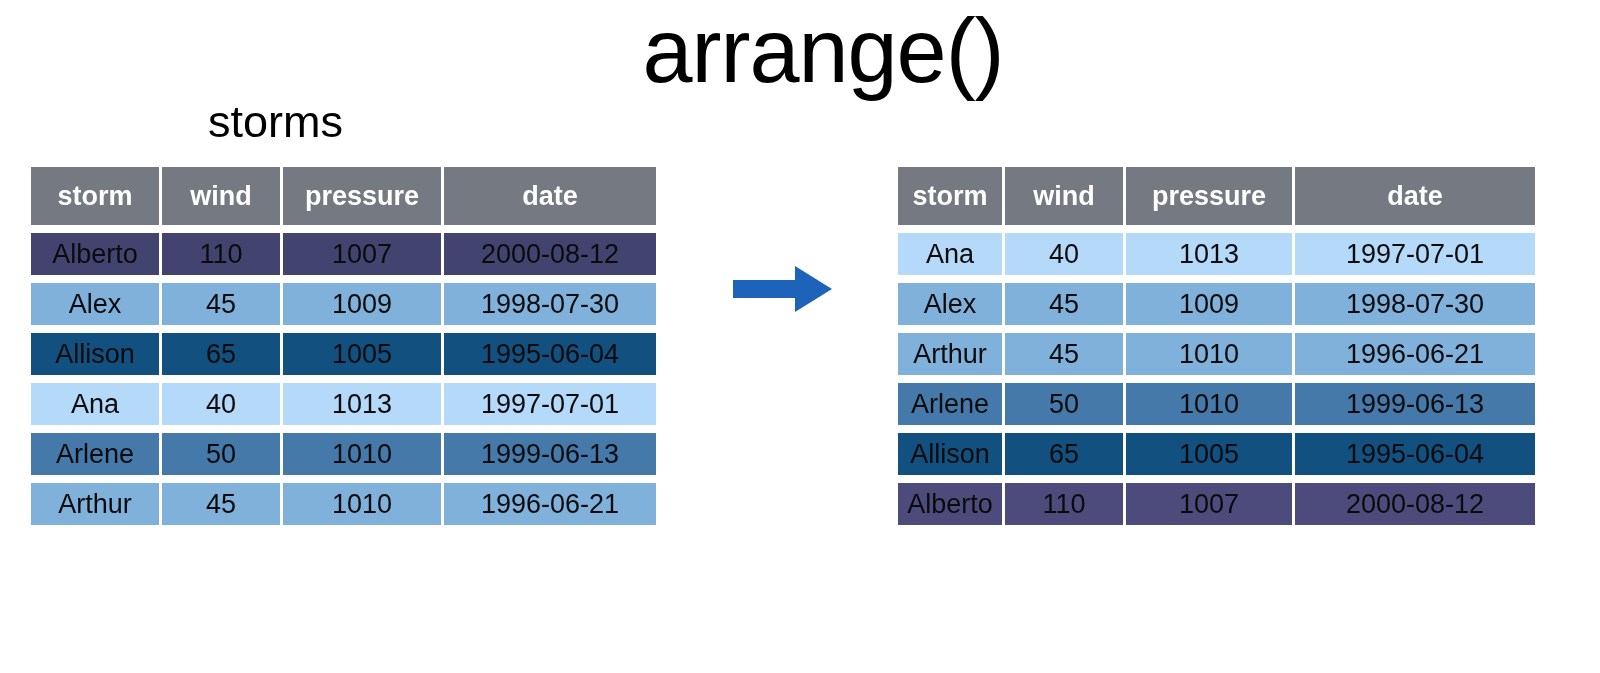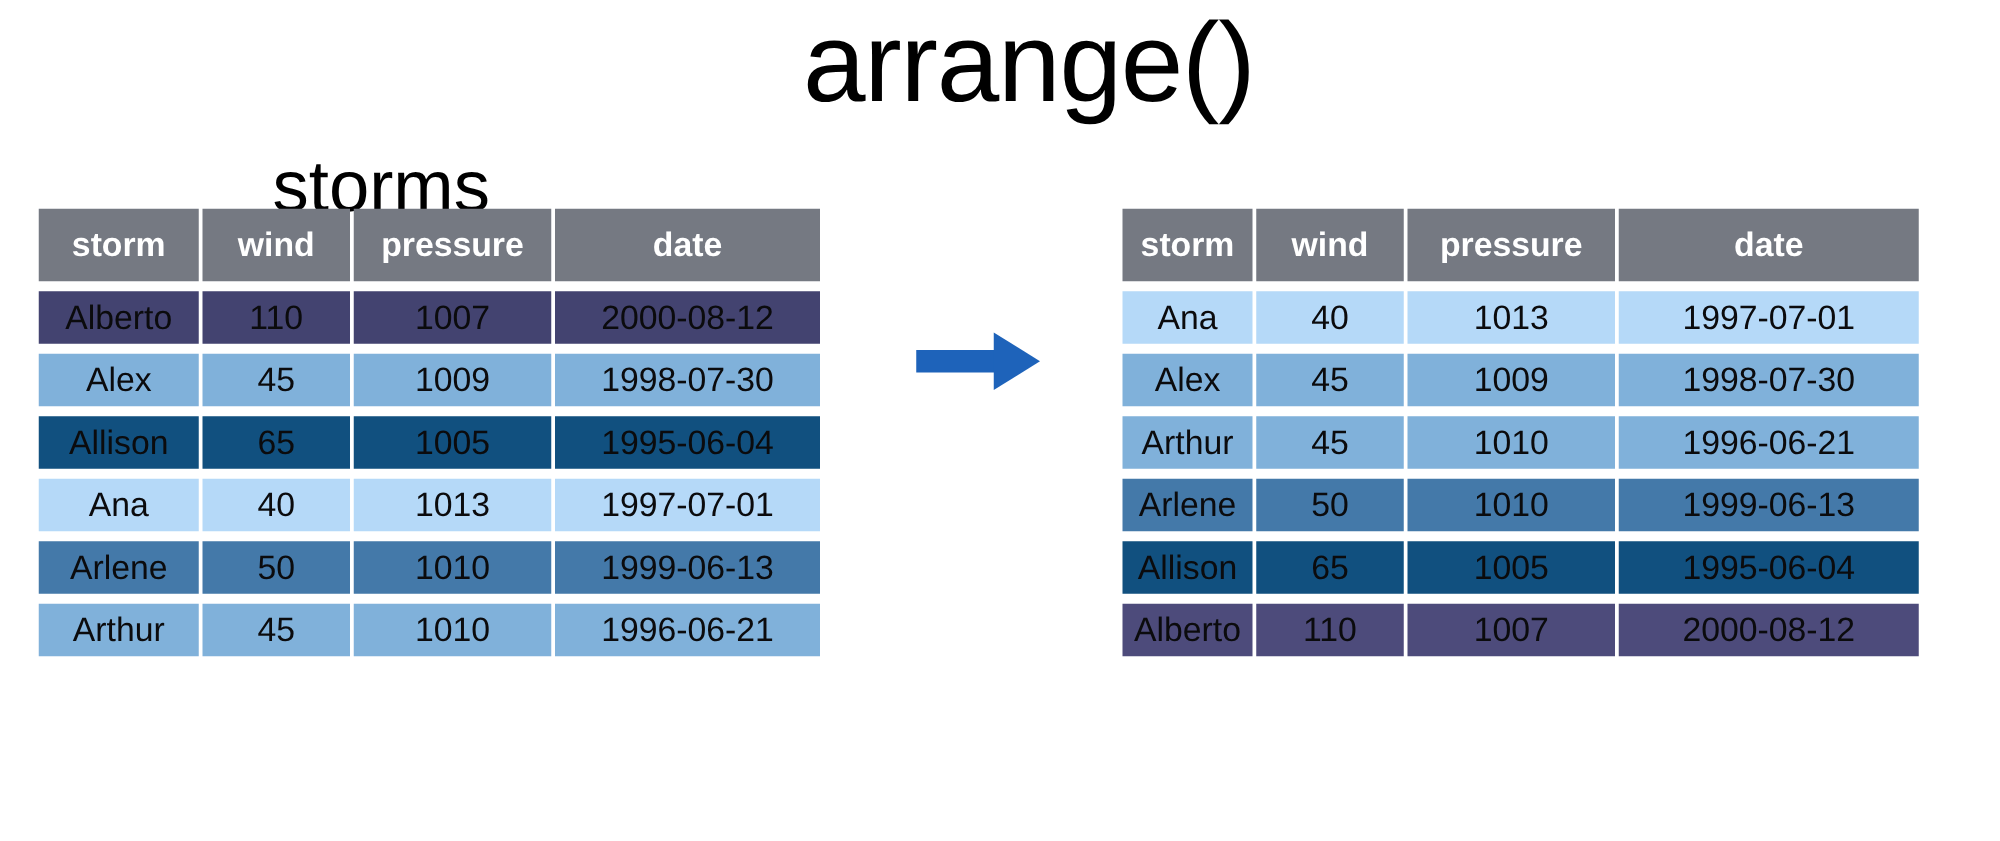--- a/index.html
+++ b/index.html
@@ -8,22 +8,22 @@
     background:#ffffff;
     font-family:"Liberation Sans","DejaVu Sans",sans-serif;
     position:relative; overflow:hidden;
   }
   .page-title {
     position:absolute; left:23px; top:4px; width:1600px;
     text-align:center; font-size:90px; line-height:1.05; color:#000;
     letter-spacing:-1px;
   }
   .storms-label {
-    position:absolute; left:218px; top:96px;
-    font-size:58px; color:#000;margin-top:20px;
+    position:absolute; left:208px; top:96px;
+    font-size:45px; color:#000;
   }
   .tbl {
     position:absolute; top:167px;
     display:flex; flex-direction:column; gap:8px;justify-content:space-between;
   }
   .tbl-left  { left:31px; }
   .tbl-right { left:898px; }
   .trow { display:grid; column-gap:3px; }
   .tbl-left  .trow { grid-template-columns:128px 118px 158px 212px; }
   .tbl-right .trow { grid-template-columns:104px 118px 166px 240px; }

